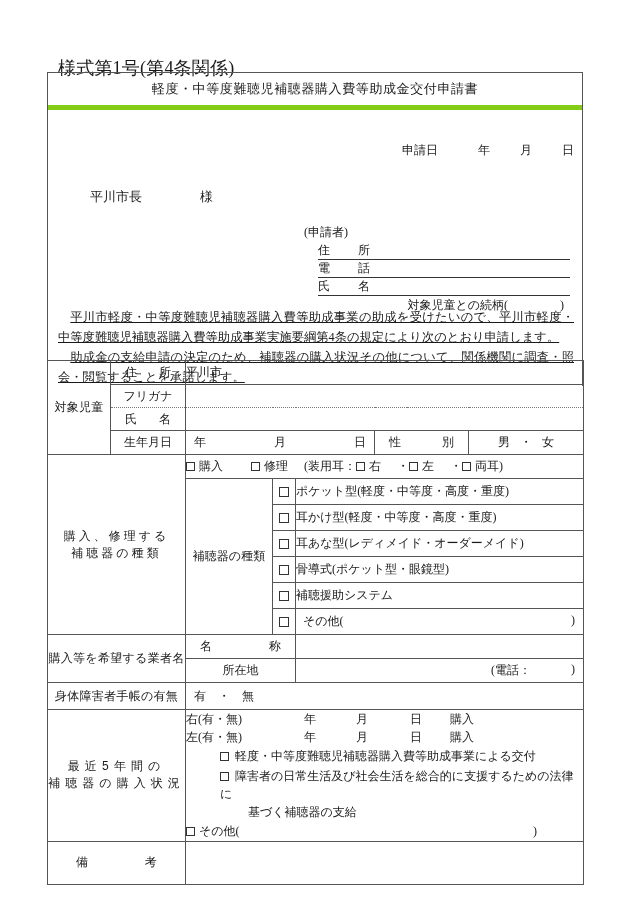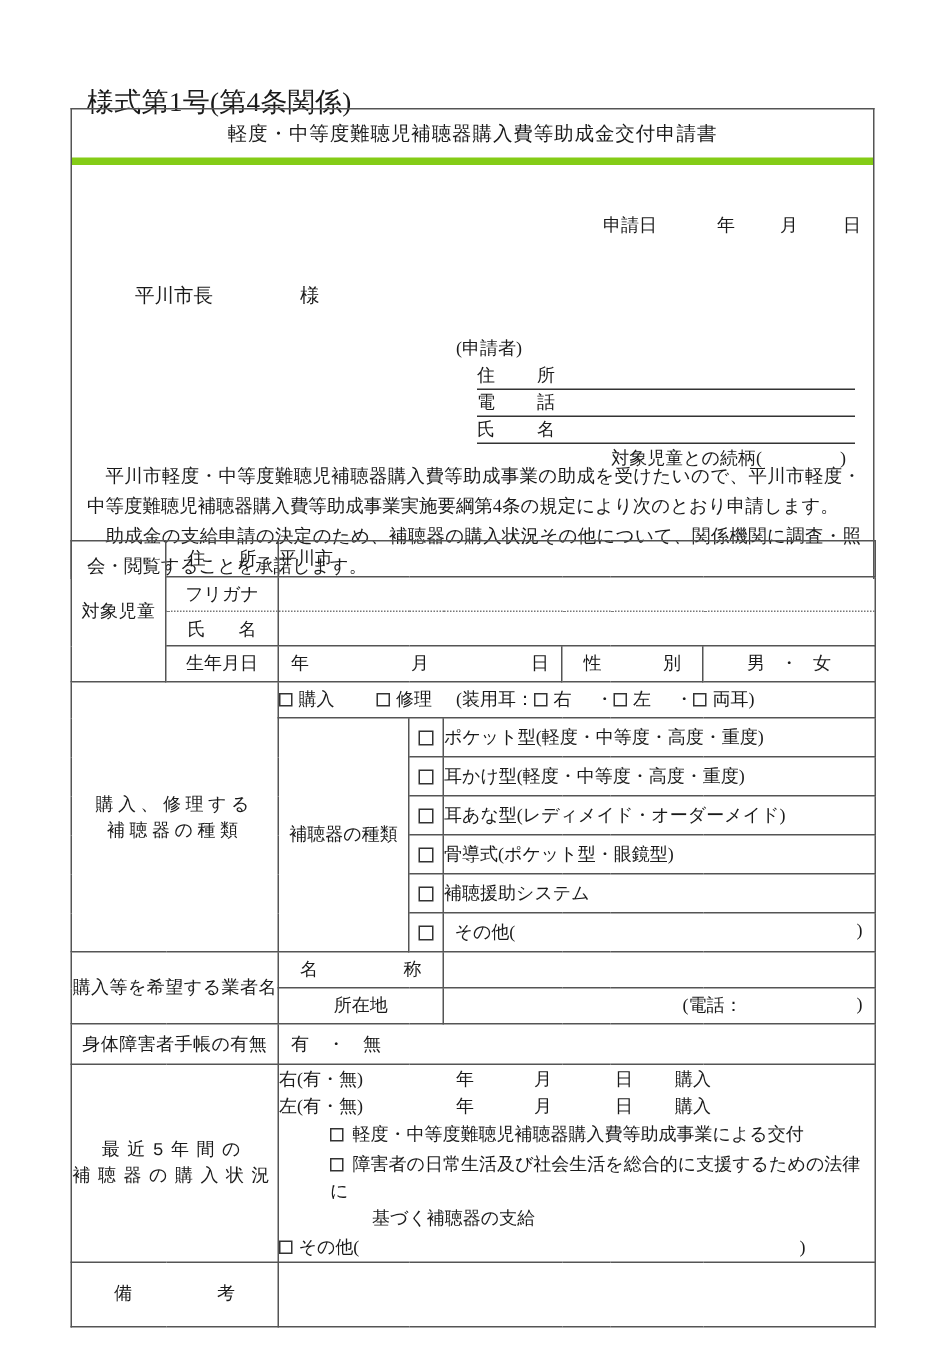--- a/index.html
+++ b/index.html
@@ -108,21 +108,21 @@
 
   .body-text {
     position: absolute;
     left: 10px;
     right: 8px;
     top: 198px;
     font-size: 12.3px;
     line-height: 1.62;
     text-align: justify;
   }
-  .body-text p { margin: 0; text-indent: 1em; }
+  .body-text p { margin: 0; text-indent: 1em; text-decoration: underline; }
 
   
   table.form {
     position: absolute;
     left: 47px;
     top: 360px;
     width: 536px;
     border-collapse: collapse;
     table-layout: fixed;
     font-size: 12px;
@@ -190,21 +190,21 @@
   .type-other {
     display: flex;
     justify-content: space-between;
     padding: 0 8px 0 7px;
   }
   .addr-phone {
     display: flex;
     justify-content: flex-end;
     padding: 0 8px;
   }
-  .addr-phone .ph { margin-right: 76px; }
+  .addr-phone .ph { margin-right: 40px; }
   .recent {
     padding: 5px 0 6px 10px;
     line-height: 1.52;
   }
   .recent .dline { white-space: nowrap; }
   .recent .ear { display: inline-block; width: 118px; }
   .recent .yr { display: inline-block; width: 52px; }
   .recent .mo { display: inline-block; width: 54px; }
   .recent .dy { display: inline-block; width: 40px; }
   .recent .chk-line { margin-top: 1px; padding-left: 34px; }

